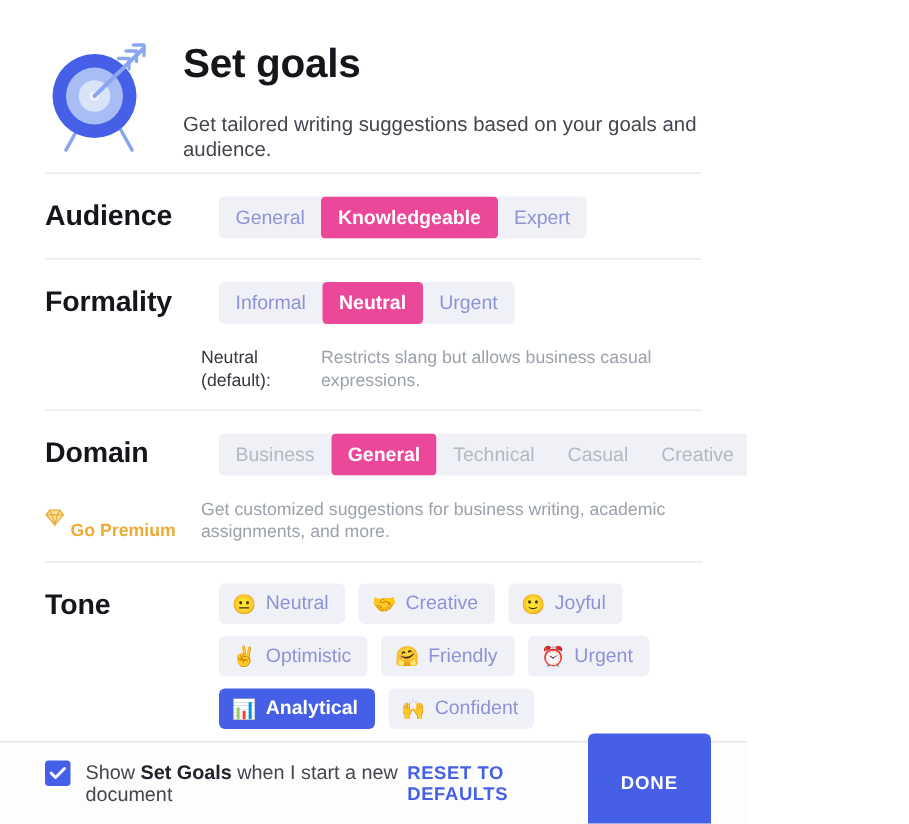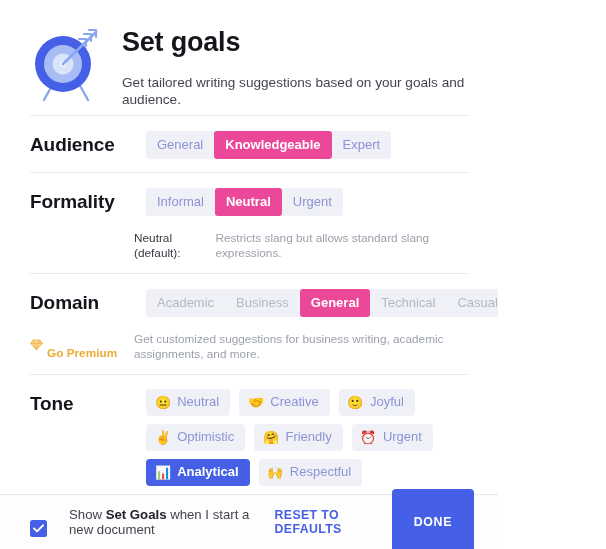--- a/index.html
+++ b/index.html
@@ -187,23 +187,23 @@
     height: 55px;
     display: flex;
     align-items: center;
     padding: 0 24px 0 30px;
     box-sizing: border-box;
     position: relative;
     z-index: 2;
   }
   .footer-left {
     display: flex;
-    align-items: flex-end;
+    align-items: flex-start;
     flex: 1 1 auto;
-    gap: 22px;
+    gap: 10px;
   }
   .checkbox {
     width: 17px;
     height: 17px;
     border-radius: 2.5px;
     background: #4560e6;
     display: inline-flex;
     align-items: center;
     justify-content: center;
     cursor: pointer;
@@ -295,30 +295,29 @@
         <div class="section-control">
           <div class="segmented">
             <div class="seg-item">Informal</div>
             <div class="seg-item selected">Neutral</div>
             <div class="seg-item">Urgent</div>
           </div>
         </div>
       </div>
       <div class="section-help">
         <span class="help-strong">Neutral (default):</span>
-        <span class="help-text">Restricts slang but allows standard slang expressions.</span>
+        <span class="help-text">Restricts slang but allows business casual expressions.</span>
       </div>
     </div>
 
     <div class="section">
       <div class="section-top">
         <div class="section-label">Domain</div>
         <div class="section-control">
           <div class="segmented">
-            <div class="seg-item disabled">Academic</div>
             <div class="seg-item disabled">Business</div>
             <div class="seg-item selected">General</div>
             <div class="seg-item disabled">Technical</div>
             <div class="seg-item disabled">Casual</div>
             <div class="seg-item disabled">Creative</div>
           </div>
         </div>
       </div>
       <div class="section-help with-premium">
         <div class="premium">
@@ -371,21 +370,21 @@
               <span>Urgent</span>
             </div>
 
             <div class="chip selected">
               <span class="chip-emoji">📊</span>
               <span>Analytical</span>
             </div>
 
             <div class="chip">
               <span class="chip-emoji">🙌</span>
-              <span>Respectful</span>
+              <span>Confident</span>
             </div>
 
           </div>
         </div>
       </div>
     </div>
 
   </div>
 
   <div class="footer">

